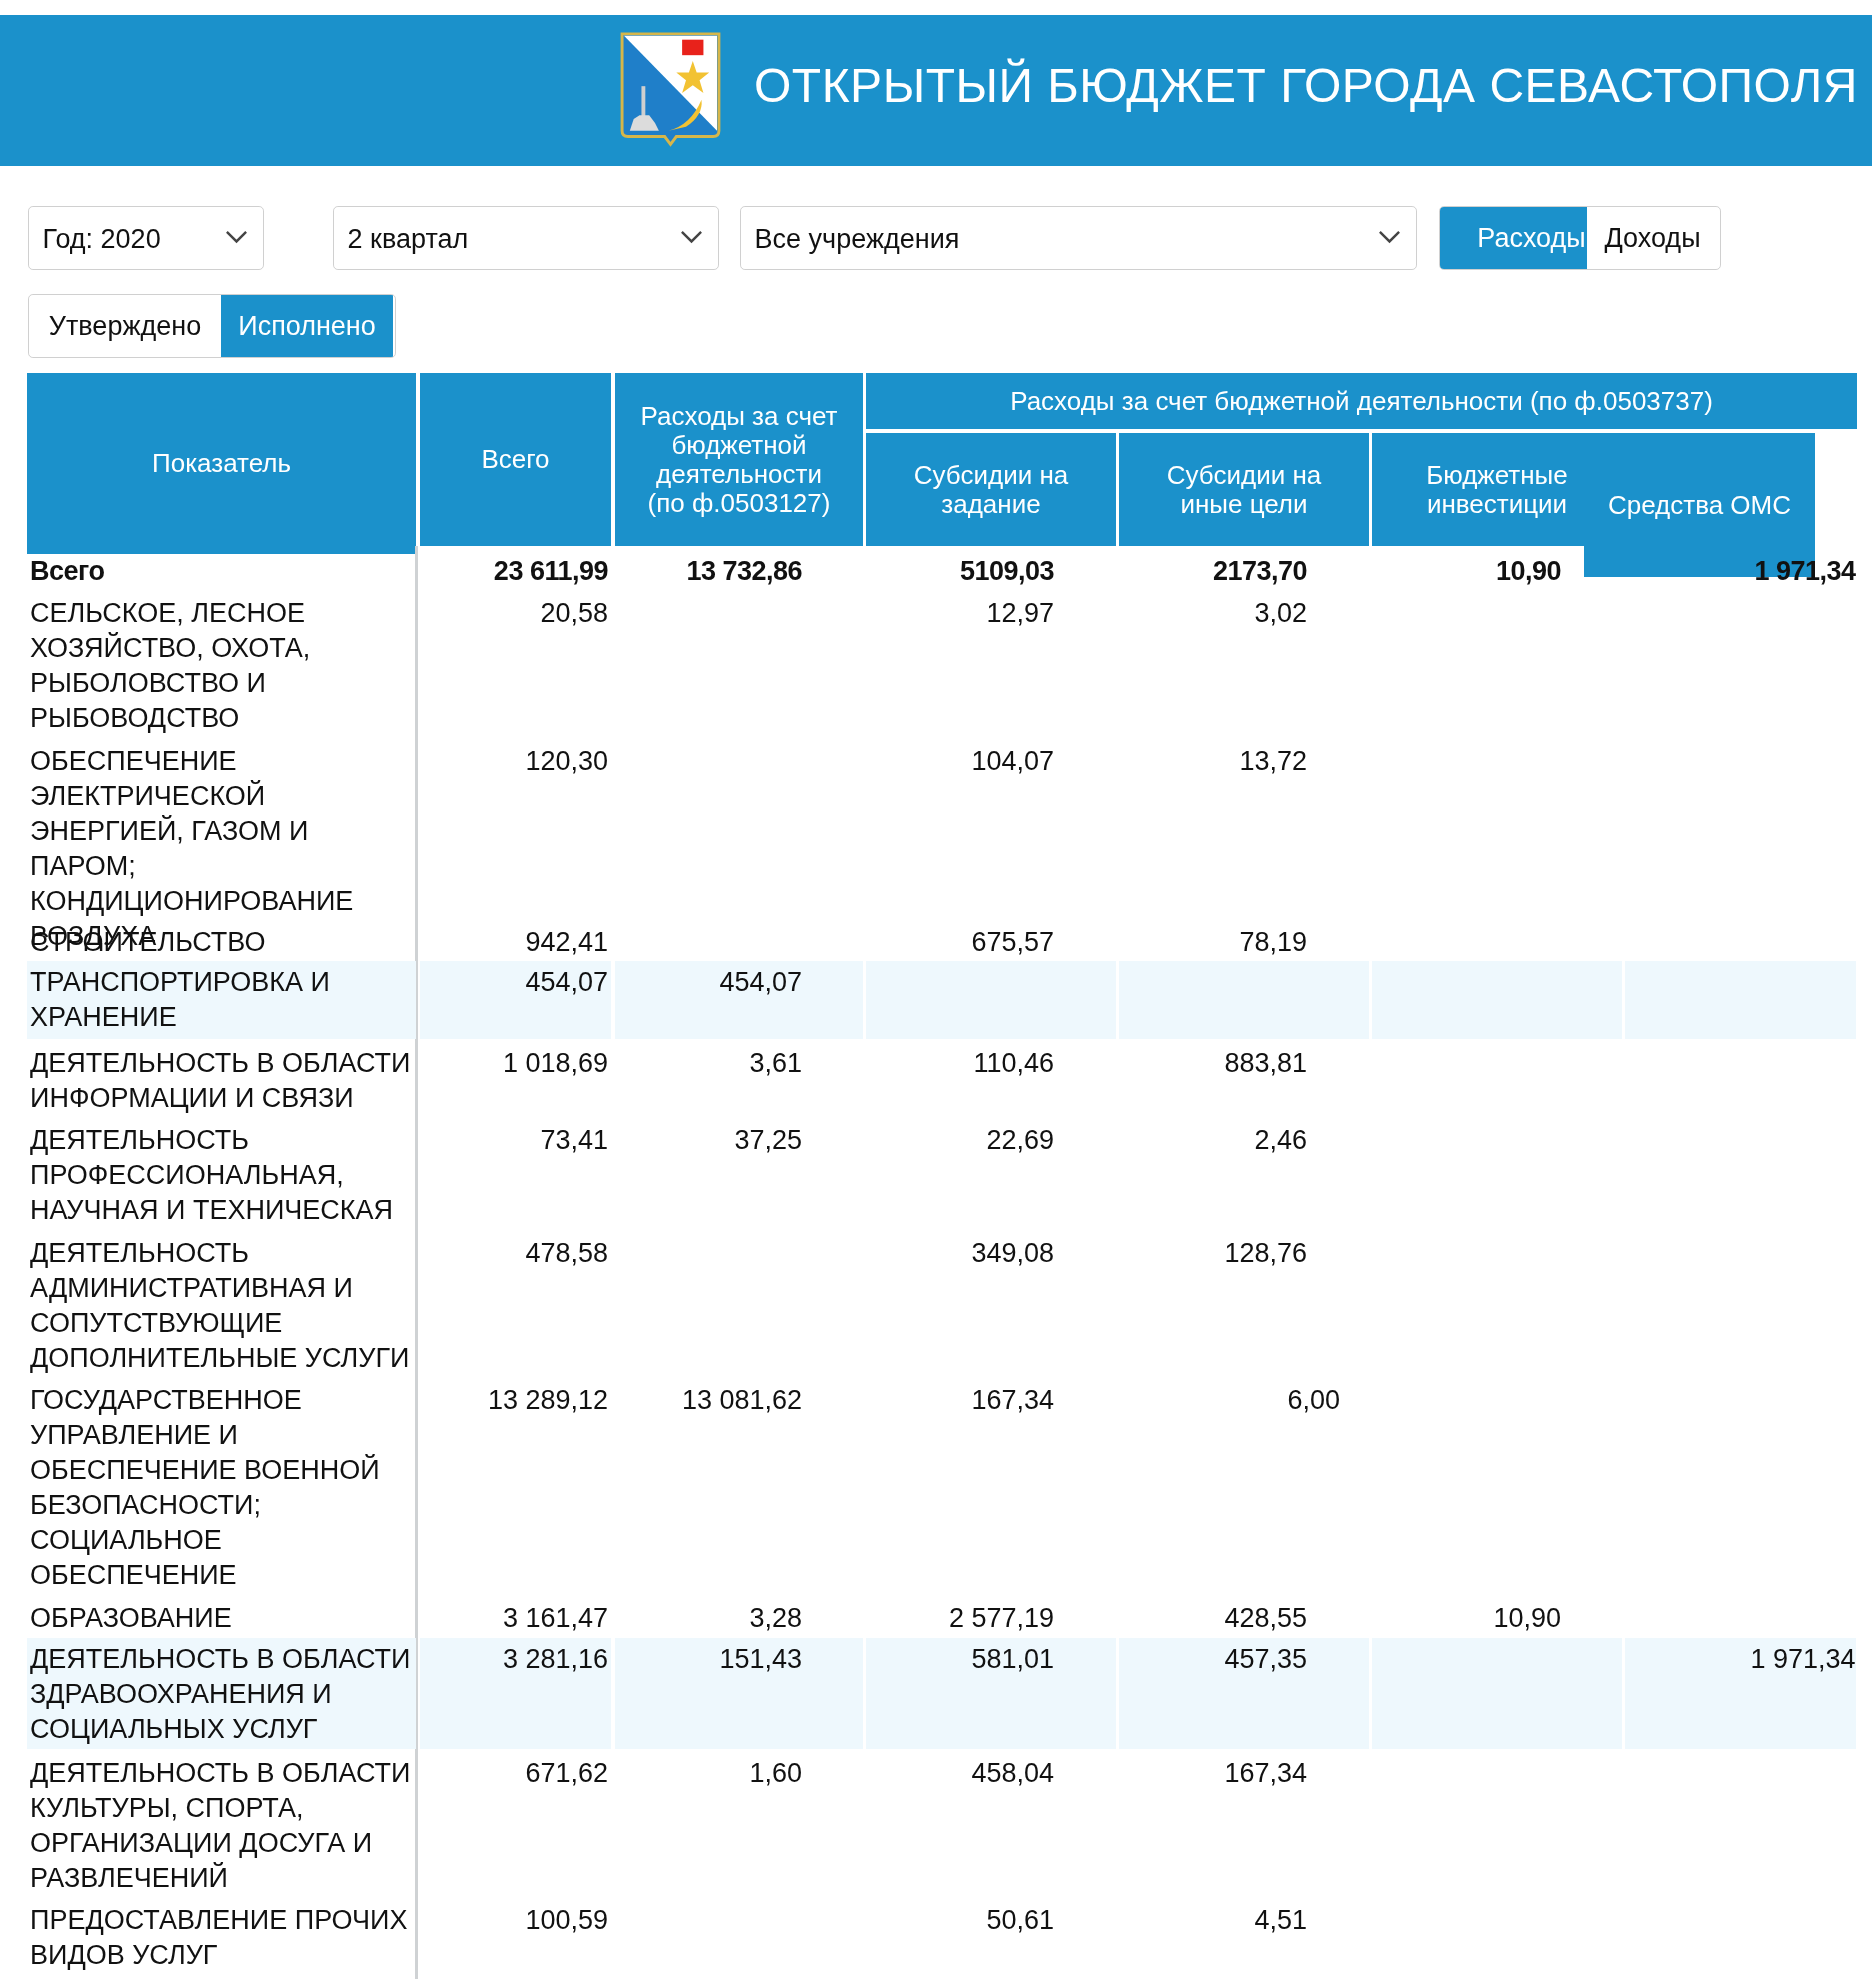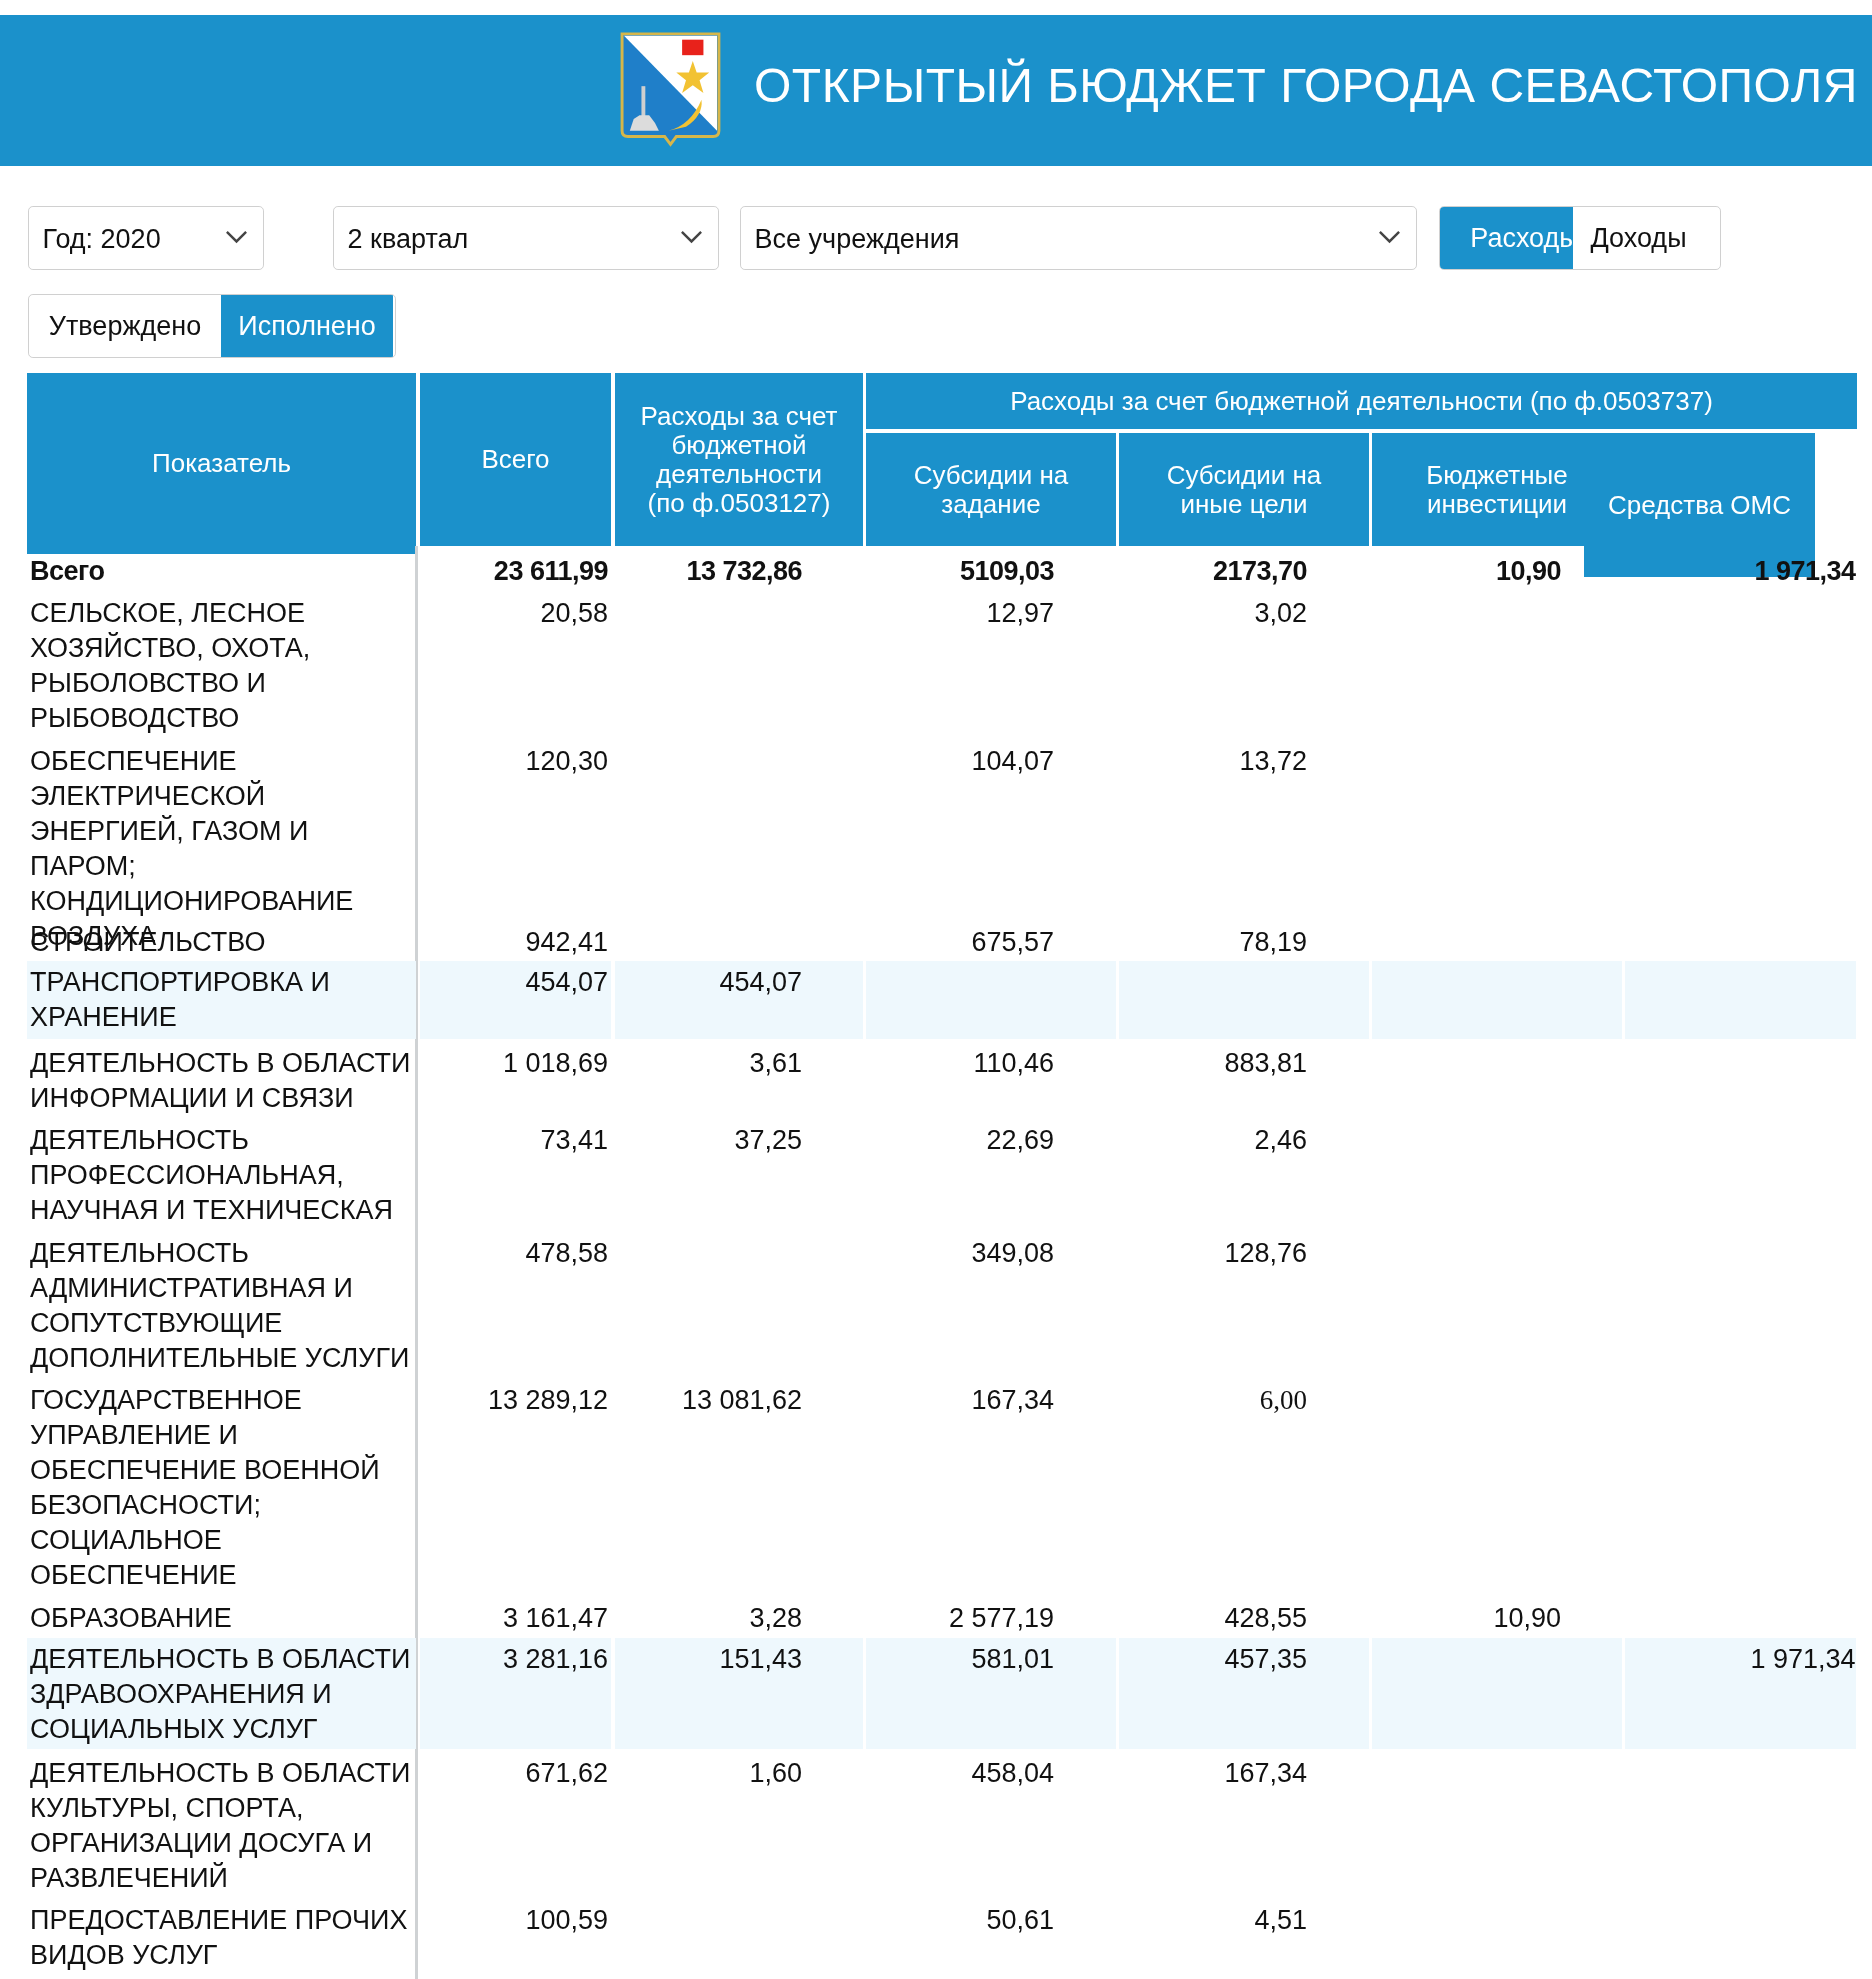--- a/index.html
+++ b/index.html
@@ -55,21 +55,21 @@
     </svg>
 </div>
 <div class="select" style="left:740px; width:677px;">
   <span class="val">Все учреждения</span>
   <svg class="chev" viewBox="0 0 26 22">
       <polyline points="3,6 13,16 23,6" fill="none" stroke="#444" stroke-width="2.5"></polyline>
     </svg>
 </div>
 
 <div class="seg" style="left:1439px; top:206px; width:282px; height:64px;">
-  <div class="opt active" style="width:133px;padding-left:36px;">Расходы</div>
+  <div class="opt active" style="width:147px;padding-left:36px;">Расходы</div>
   <div class="opt" style="width:131px;">Доходы</div>
 </div>
 
 <div class="seg" style="left:28px; top:294px; width:368px; height:64px;">
   <div class="opt" style="width:192px;">Утверждено</div>
   <div class="opt active" style="width:172px;">Исполнено</div>
 </div>
 
 <div class="tbl">
   <div class="hcell" style="left:27px; top:0; width:389px; height:181px;">Показатель</div>
@@ -161,21 +161,21 @@
         <div class="num" style="right: 819px;">349,08</div>
         <div class="num" style="right: 566px;">128,76</div>
         <div class="num" style="right: 312px;"></div>
         <div class="num" style="right: 17.5px;"></div>
       </div>
       <div class="row" style="top: 1006px; height: 215px;">
         <div class="lbl">ГОСУДАРСТВЕННОЕ УПРАВЛЕНИЕ И ОБЕСПЕЧЕНИЕ ВОЕННОЙ БЕЗОПАСНОСТИ; СОЦИАЛЬНОЕ ОБЕСПЕЧЕНИЕ</div>
         <div class="num" style="right: 1265px;">13 289,12</div>
         <div class="num" style="right: 1071px;">13 081,62</div>
         <div class="num" style="right: 819px;">167,34</div>
-        <div class="num" style="right: 566px; font-family: Liberation Serif, serif;">6,00</div>
+        <div class="num" style="right: 533px;">6,00</div>
         <div class="num" style="right: 312px;"></div>
         <div class="num" style="right: 17.5px;"></div>
       </div>
       <div class="row" style="top: 1224px; height: 39px;">
         <div class="lbl">ОБРАЗОВАНИЕ</div>
         <div class="num" style="right: 1265px;">3 161,47</div>
         <div class="num" style="right: 1071px;">3,28</div>
         <div class="num" style="right: 819px;">2 577,19</div>
         <div class="num" style="right: 566px;">428,55</div>
         <div class="num" style="right: 312px;">10,90</div>

